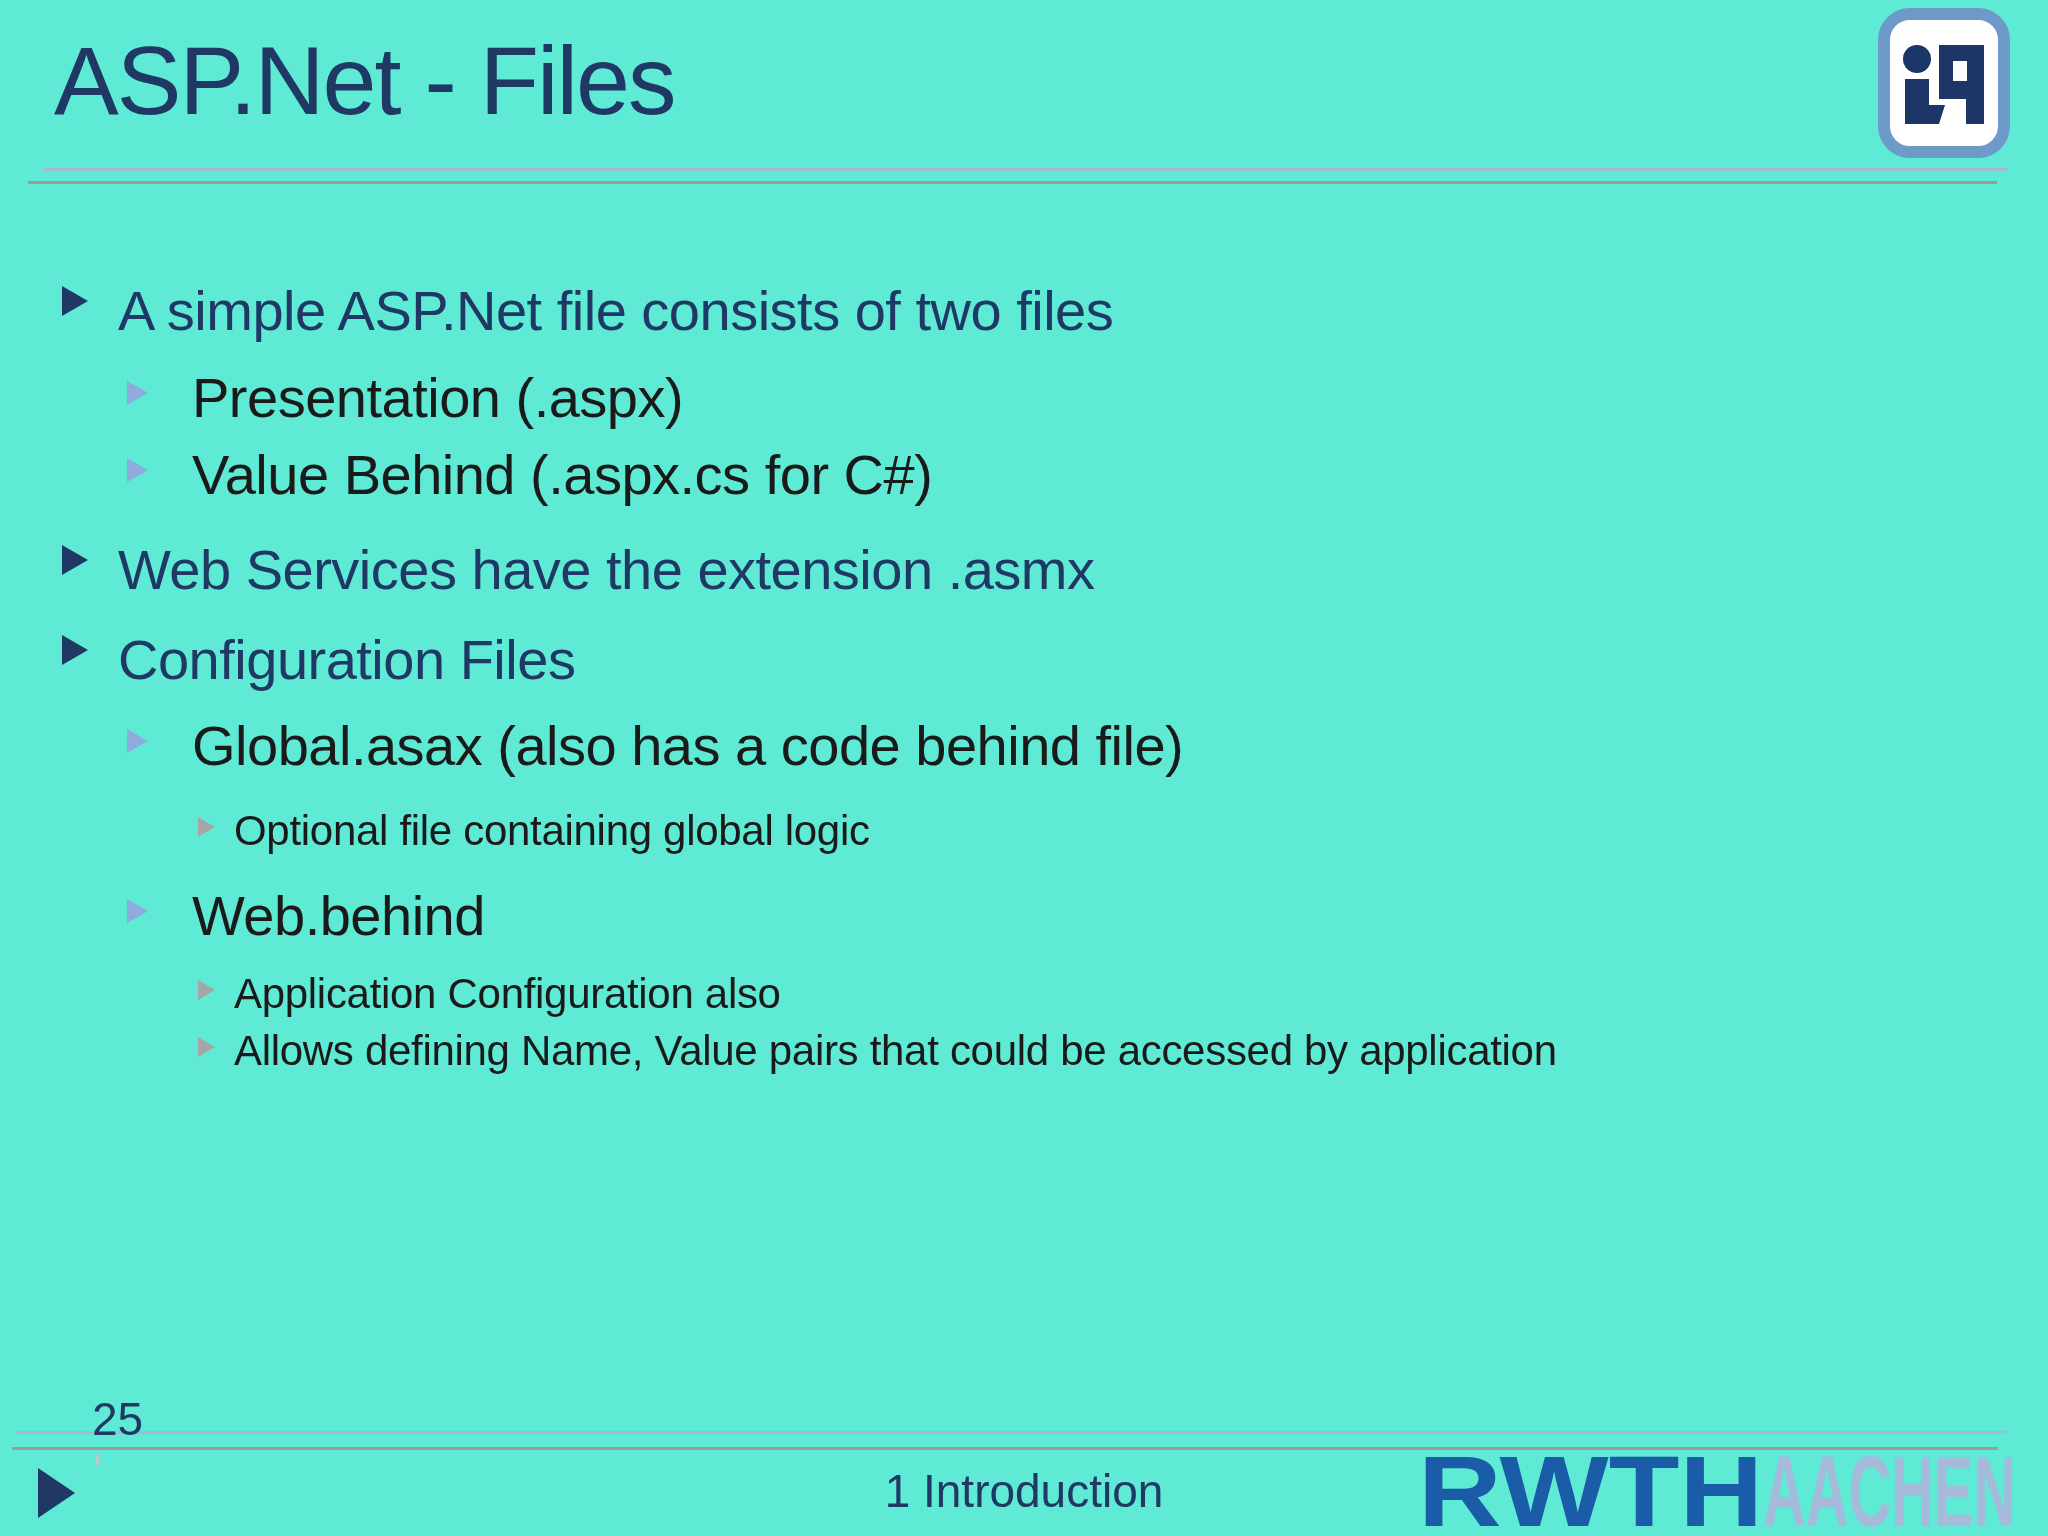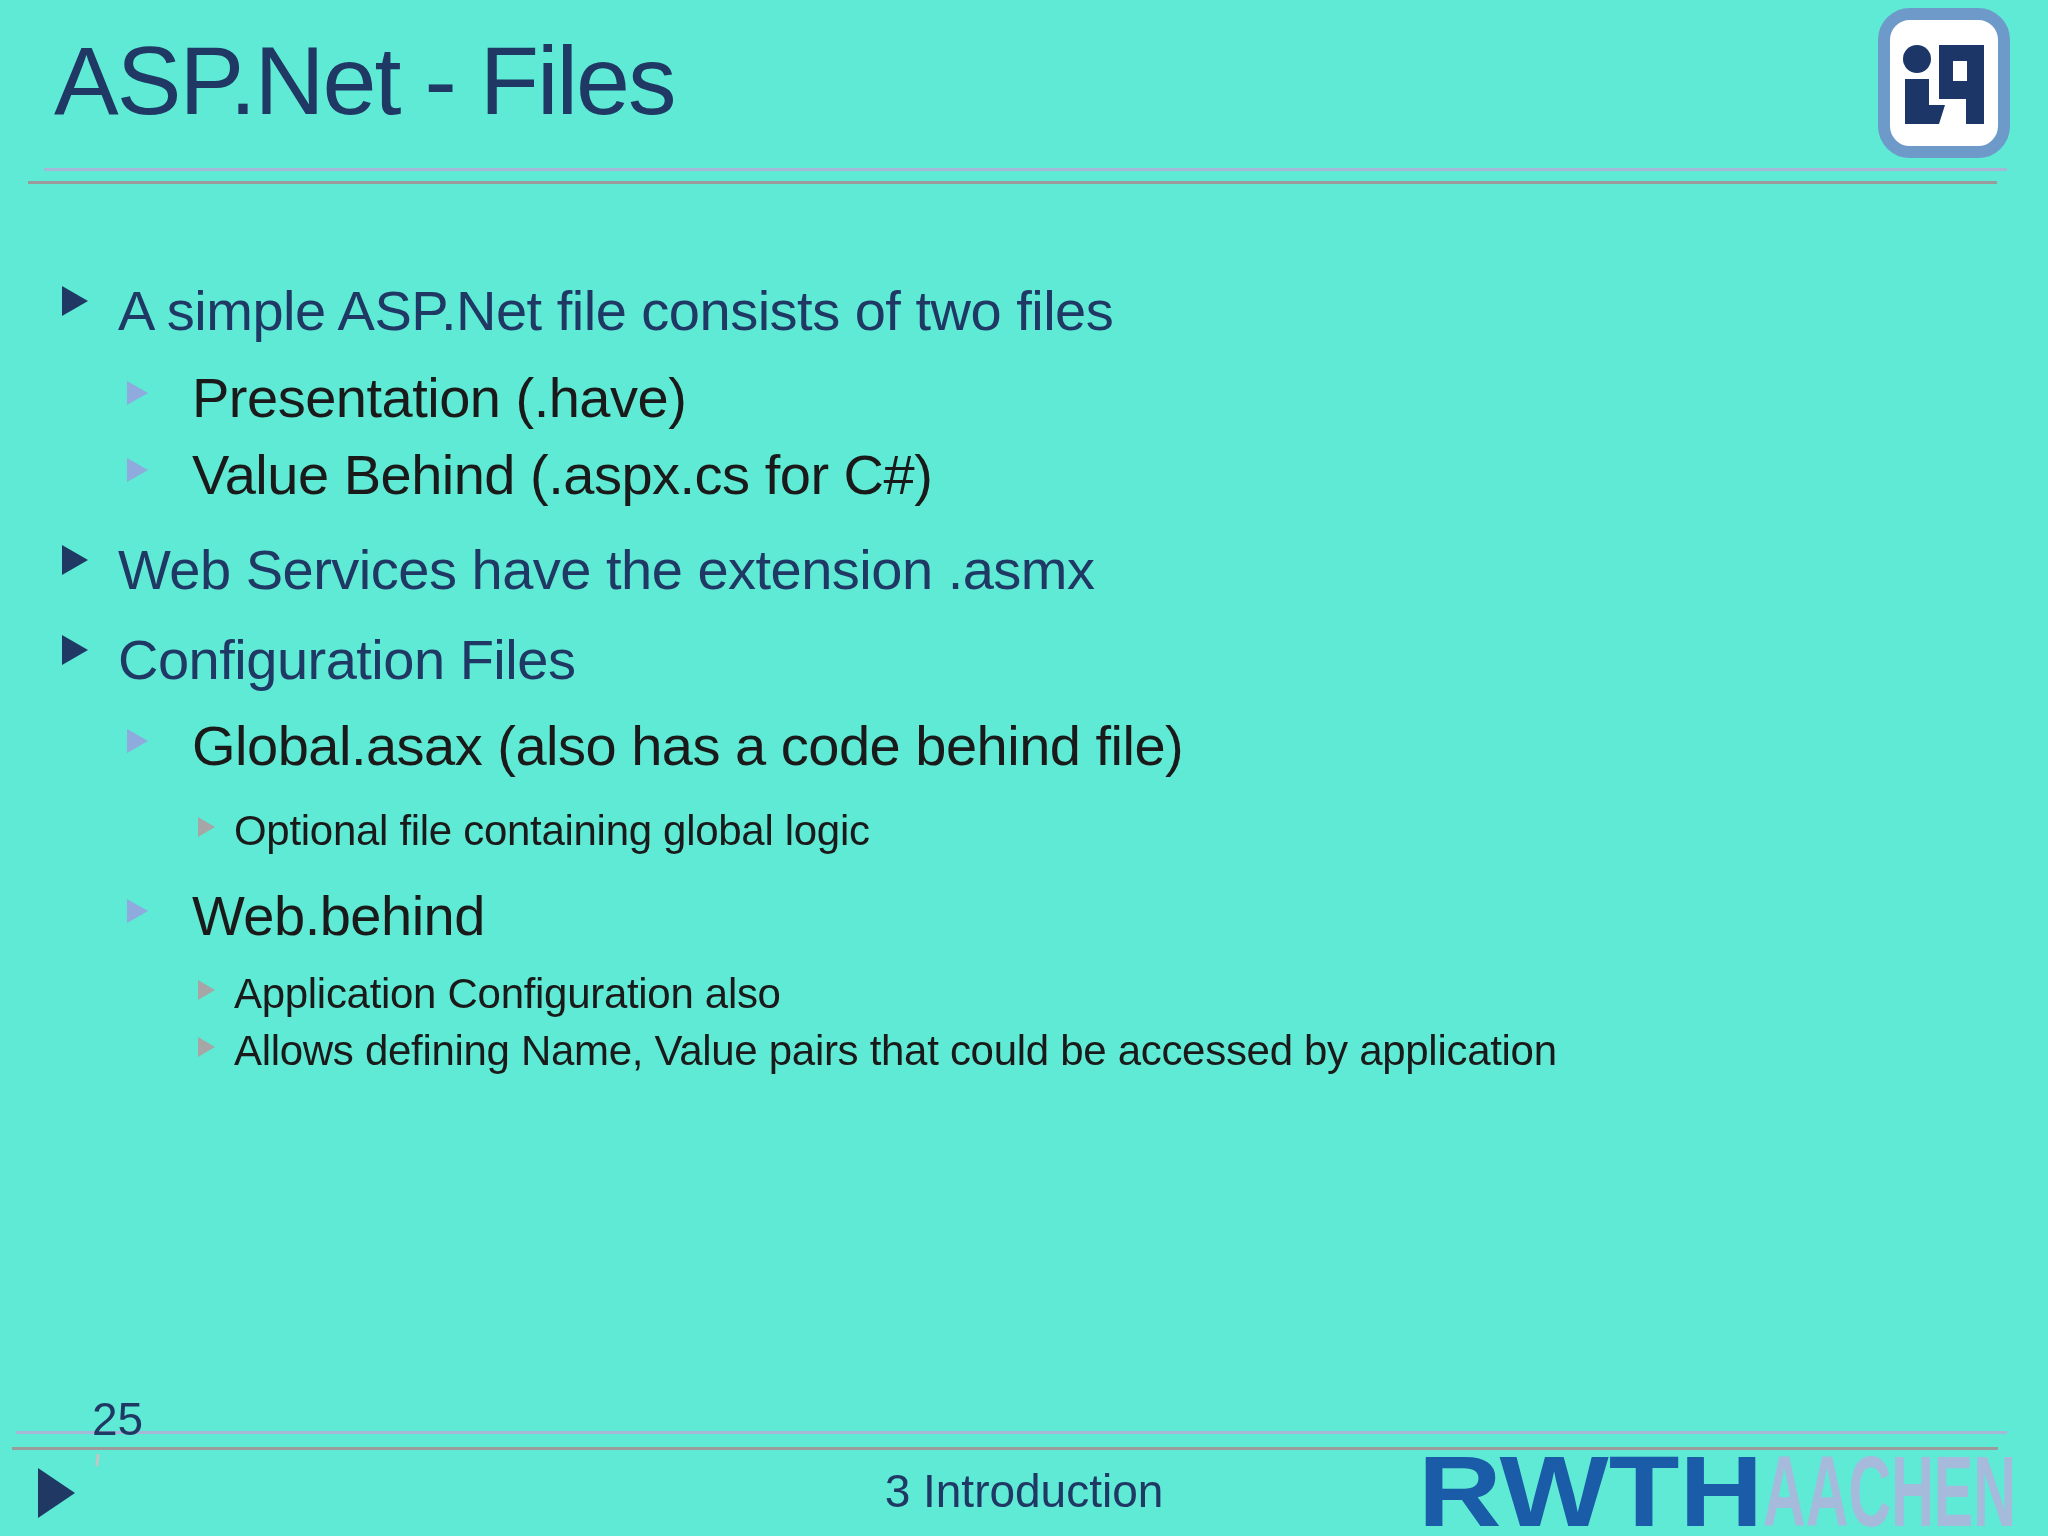--- a/index.html
+++ b/index.html
@@ -81,21 +81,21 @@
   <div class="hline blue top-blue"></div>
   <div class="hline gray top-gray"></div>
 
   <div id="bullet-list">
       <div class="row l1" style="top: 278px;">
         <span class="tri"></span>
         <span class="txt">A simple ASP.Net file consists of two files</span>
       </div>
       <div class="row l2" style="top: 365px;">
         <span class="tri"></span>
-        <span class="txt">Presentation (.have)</span>
+        <span class="txt">Presentation (.aspx)</span>
       </div>
       <div class="row l2" style="top: 442px;">
         <span class="tri"></span>
         <span class="txt">Value Behind (.aspx.cs for C#)</span>
       </div>
       <div class="row l1" style="top: 537px;">
         <span class="tri"></span>
         <span class="txt">Web Services have the extension .asmx</span>
       </div>
       <div class="row l1" style="top: 627px;">
@@ -123,20 +123,20 @@
         <span class="txt">Allows defining Name, Value pairs that could be accessed by application</span>
       </div>
     </div>
 
   <div class="hline blue bot-blue"></div>
   <div class="hline gray bot-gray"></div>
 
   <div class="footer-tri"></div>
   <div class="tick"></div>
   <div class="page-number">25</div>
-  <div class="section-label">3 Introduction</div>
+  <div class="section-label">1 Introduction</div>
 
   <svg class="rwth-logo" viewBox="0 0 600 82" aria-hidden="true">
     <text id="rwth-word" x="0" y="76" font-family="Liberation Sans, sans-serif" font-weight="bold" font-size="100" fill="#1A5CA8" textLength="345" lengthAdjust="spacingAndGlyphs">RWTH</text>
     <text id="aachen-word" x="345" y="76" font-family="Liberation Sans, sans-serif" font-weight="bold" font-size="100" fill="#A6BADC" textLength="253" lengthAdjust="spacingAndGlyphs">AACHEN</text>
   </svg>
 
 </div>
 
 </body></html>

